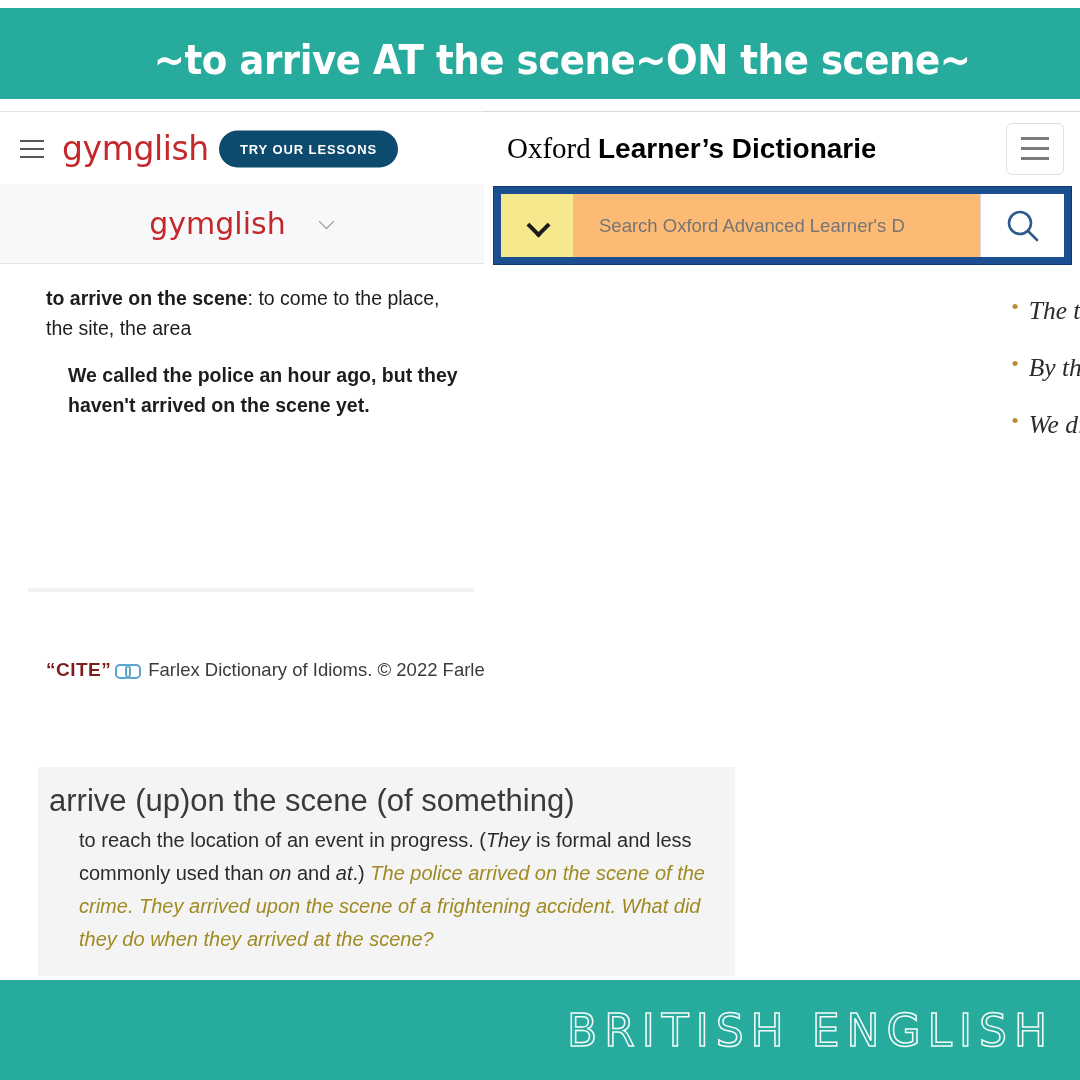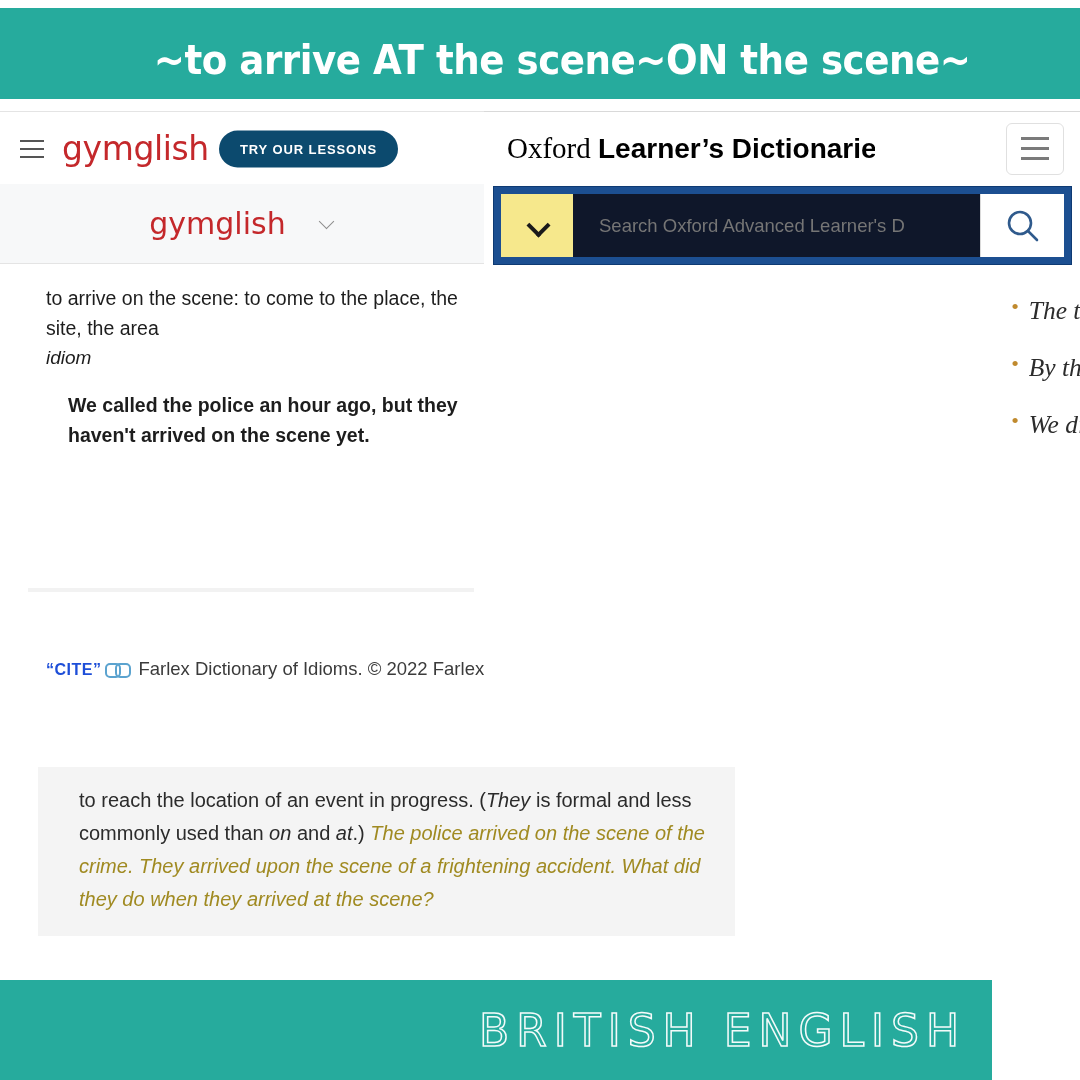--- a/index.html
+++ b/index.html
@@ -140,21 +140,21 @@
   .gg-body {
     position: absolute;
     left: 46px;
     top: 185px;
     width: 420px;
     font-size: 19.5px;
     line-height: 1.52;
     color: #1d1d1d;
     font-family: "Liberation Sans", sans-serif;
   }
-  .gg-body b { font-weight: normal; }
+  .gg-body b { font-weight: bold; }
   .gg-idiom {
     font-style: italic;
     font-size: 19px;
     color: #1d1d1d;
     margin-top: 1px;
   }
   .gg-example {
     font-weight: bold;
     margin-left: 22px;
     margin-top: 17px;
@@ -175,23 +175,23 @@
     position: absolute;
     left: 46px;
     top: 554px;
     width: 660px;
     font-size: 18.5px;
     line-height: 1.78;
     color: #3b3b3b;
     font-family: "Liberation Sans", sans-serif;
   }
   .cite-word {
-    color: #1d4ed8;
+    color: #7f1d1d;
     font-weight: bold;
-    font-size: 16px;
+    font-size: 19px;
     letter-spacing: 0.5px;
   }
   .cite-link-icon {
     display: inline-block;
     width: 26px;
     height: 12px;
     position: relative;
     vertical-align: middle;
     margin: 0 7px 3px 4px;
   }
@@ -306,21 +306,21 @@
     box-sizing: border-box;
     display: flex;
     align-items: center;
     padding: 7px;
   }
   .ox-search-inner {
     flex: 1;
     height: 100%;
     display: flex;
     align-items: stretch;
-    background: #0f172a;
+    background: #fdba74;
   }
   .ox-dropdown {
     width: 72px;
     background: #f6e88c;
     display: flex;
     align-items: center;
     justify-content: center;
     cursor: pointer;
     flex: none;
   }
@@ -384,21 +384,21 @@
     line-height: 1.28;
     margin-right: 10px;
     flex: none;
   }
   .ox-ex b { font-weight: bold; font-style: italic; }
 
   
   .bottom-banner {
     position: absolute;
     left: 0; top: 980px;
-    width: 992px;
+    width: 1080px;
     height: 100px;
     background: #26ab9d;
     display: flex;
     align-items: center;
     justify-content: flex-end;
   }
   .bottom-banner-text {
     color: rgba(255,255,255,0.92);
     font-family: "DejaVu Sans", sans-serif;
     font-size: 44px;
@@ -433,21 +433,20 @@
 
     <div class="gg-subbar">
       <div class="gg-subbar-label">gymglish</div>
       <div class="gg-subbar-chevron"></div>
     </div>
 
     <div class="gg-body">
       <div>
         <b>to arrive on the scene</b><span>: to come to the place, the site, the area</span>
       </div>
-      <div class="gg-idiom">idiom</div>
       <div class="gg-example">We called the police an hour ago, but they haven't arrived on the scene yet.</div>
     </div>
 
     <div class="gg-rule"></div>
 
     <div class="cite-block">
       <span class="cite-word">“CITE”</span><span class="cite-link-icon"></span><span>Farlex Dictionary of Idioms. © 2022 Farlex, Inc, all rights reserved.</span>
     </div>
 
   </div>
@@ -491,20 +490,21 @@
       </div>
       <div class="ox-ex">
         <span class="ox-ex-bullet">•</span>
         <span><span>We didn't arrive back at the hotel until very late.</span><b></b><span></span></span>
       </div>
     </div>
 
   </div>
 
   <div class="gray-card">
+    <div class="gc-title">arrive (up)on the scene (of something)</div>
     <div class="gc-def">
       <span>to reach the location of an event in progress. (</span><i>They</i><span> is formal and less commonly used than </span><i>on</i><span> and </span><i>at</i><span>.) </span><span class="gc-examples">The police arrived on the scene of the crime. They arrived upon the scene of a frightening accident. What did they do when they arrived at the scene?</span>
     </div>
   </div>
 
 </div>
 
 <div class="bottom-banner">
   <div class="bottom-banner-text">BRITISH ENGLISH</div>
 </div>

